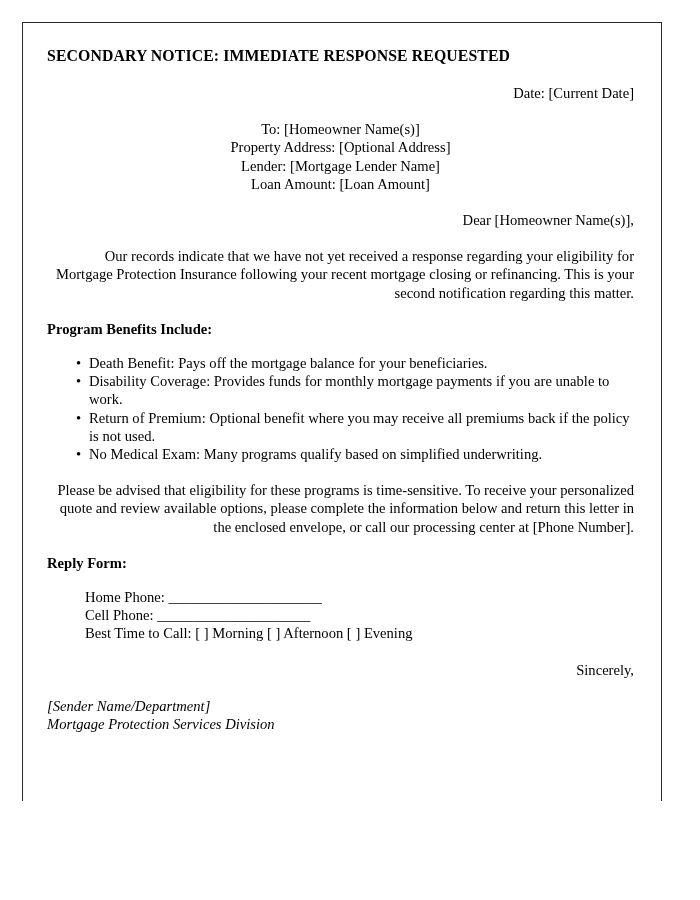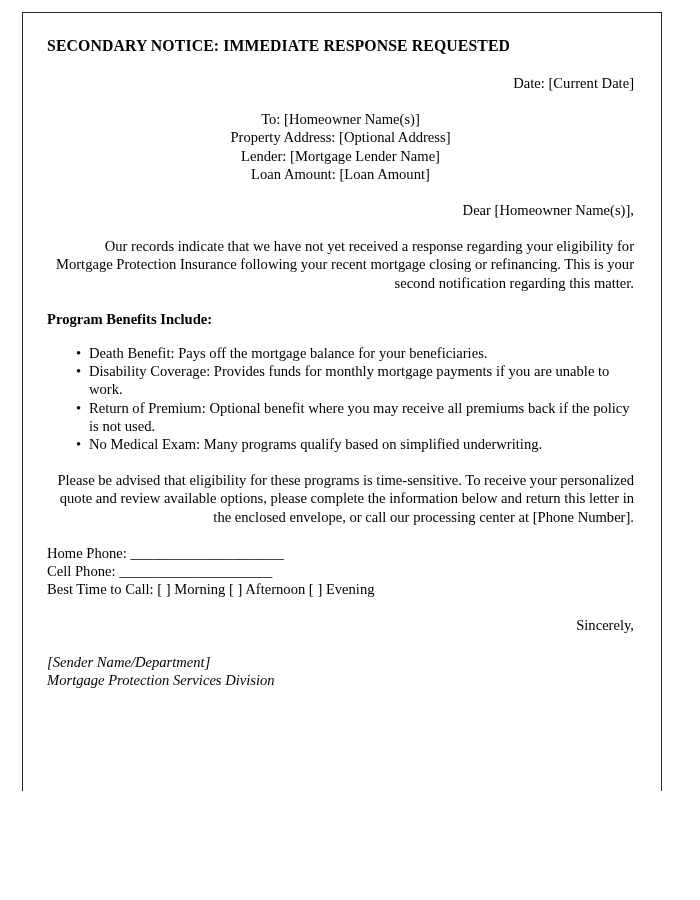--- a/index.html
+++ b/index.html
@@ -13,21 +13,21 @@
     position: relative;
     font-family: "Liberation Serif", "DejaVu Serif", serif;
     color: #000000;
     -webkit-font-smoothing: antialiased;
   }
 
   
   #page-sheet {
     position: absolute;
     left: 22px;
-    top: 12px;
+    top: 22px;
     width: 640px;
     height: 779px;
     border-left: 1.4px solid #2a2a2a;
     border-right: 1.4px solid #2a2a2a;
     border-top: 1.4px solid #2a2a2a;
     border-bottom: none;
     box-sizing: border-box;
     background: #ffffff;
     overflow: hidden;
   }
@@ -87,20 +87,21 @@
     font-size: 14.6px;
     line-height: 18.2px;
   }
 
   .reply-lines {
     margin: 0 0 18px 0;
   }
   .reply-lines .ln {
     display: block;
     white-space: pre;
+    margin-left: 38px;
   }
 
   .sig-block .ln {
     display: block;
     white-space: pre;
     font-style: italic;
   }
 </style>
 </head>
 <body>
@@ -128,20 +129,21 @@
 
     <ul class="benefits">
       <li>Death Benefit: Pays off the mortgage balance for your beneficiaries.</li>
       <li>Disability Coverage: Provides funds for monthly mortgage payments if you are unable to work.</li>
       <li>Return of Premium: Optional benefit where you may receive all premiums back if the policy is not used.</li>
       <li>No Medical Exam: Many programs qualify based on simplified underwriting.</li>
     </ul>
 
     <p class="para">Please be advised that eligibility for these programs is time-sensitive. To receive your personalized quote and review available options, please complete the information below and return this letter in the enclosed envelope, or call our processing center at [Phone Number].</p>
 
+    <p class="subhead">Reply Form:</p>
 
     <div class="reply-lines">
       <span class="ln">Home Phone: _____________________</span>
       <span class="ln">Cell Phone: _____________________</span>
       <span class="ln">Best Time to Call: [ ] Morning [ ] Afternoon [ ] Evening</span>
     </div>
 
     <p class="para">Sincerely,</p>
 
     <div class="sig-block">

